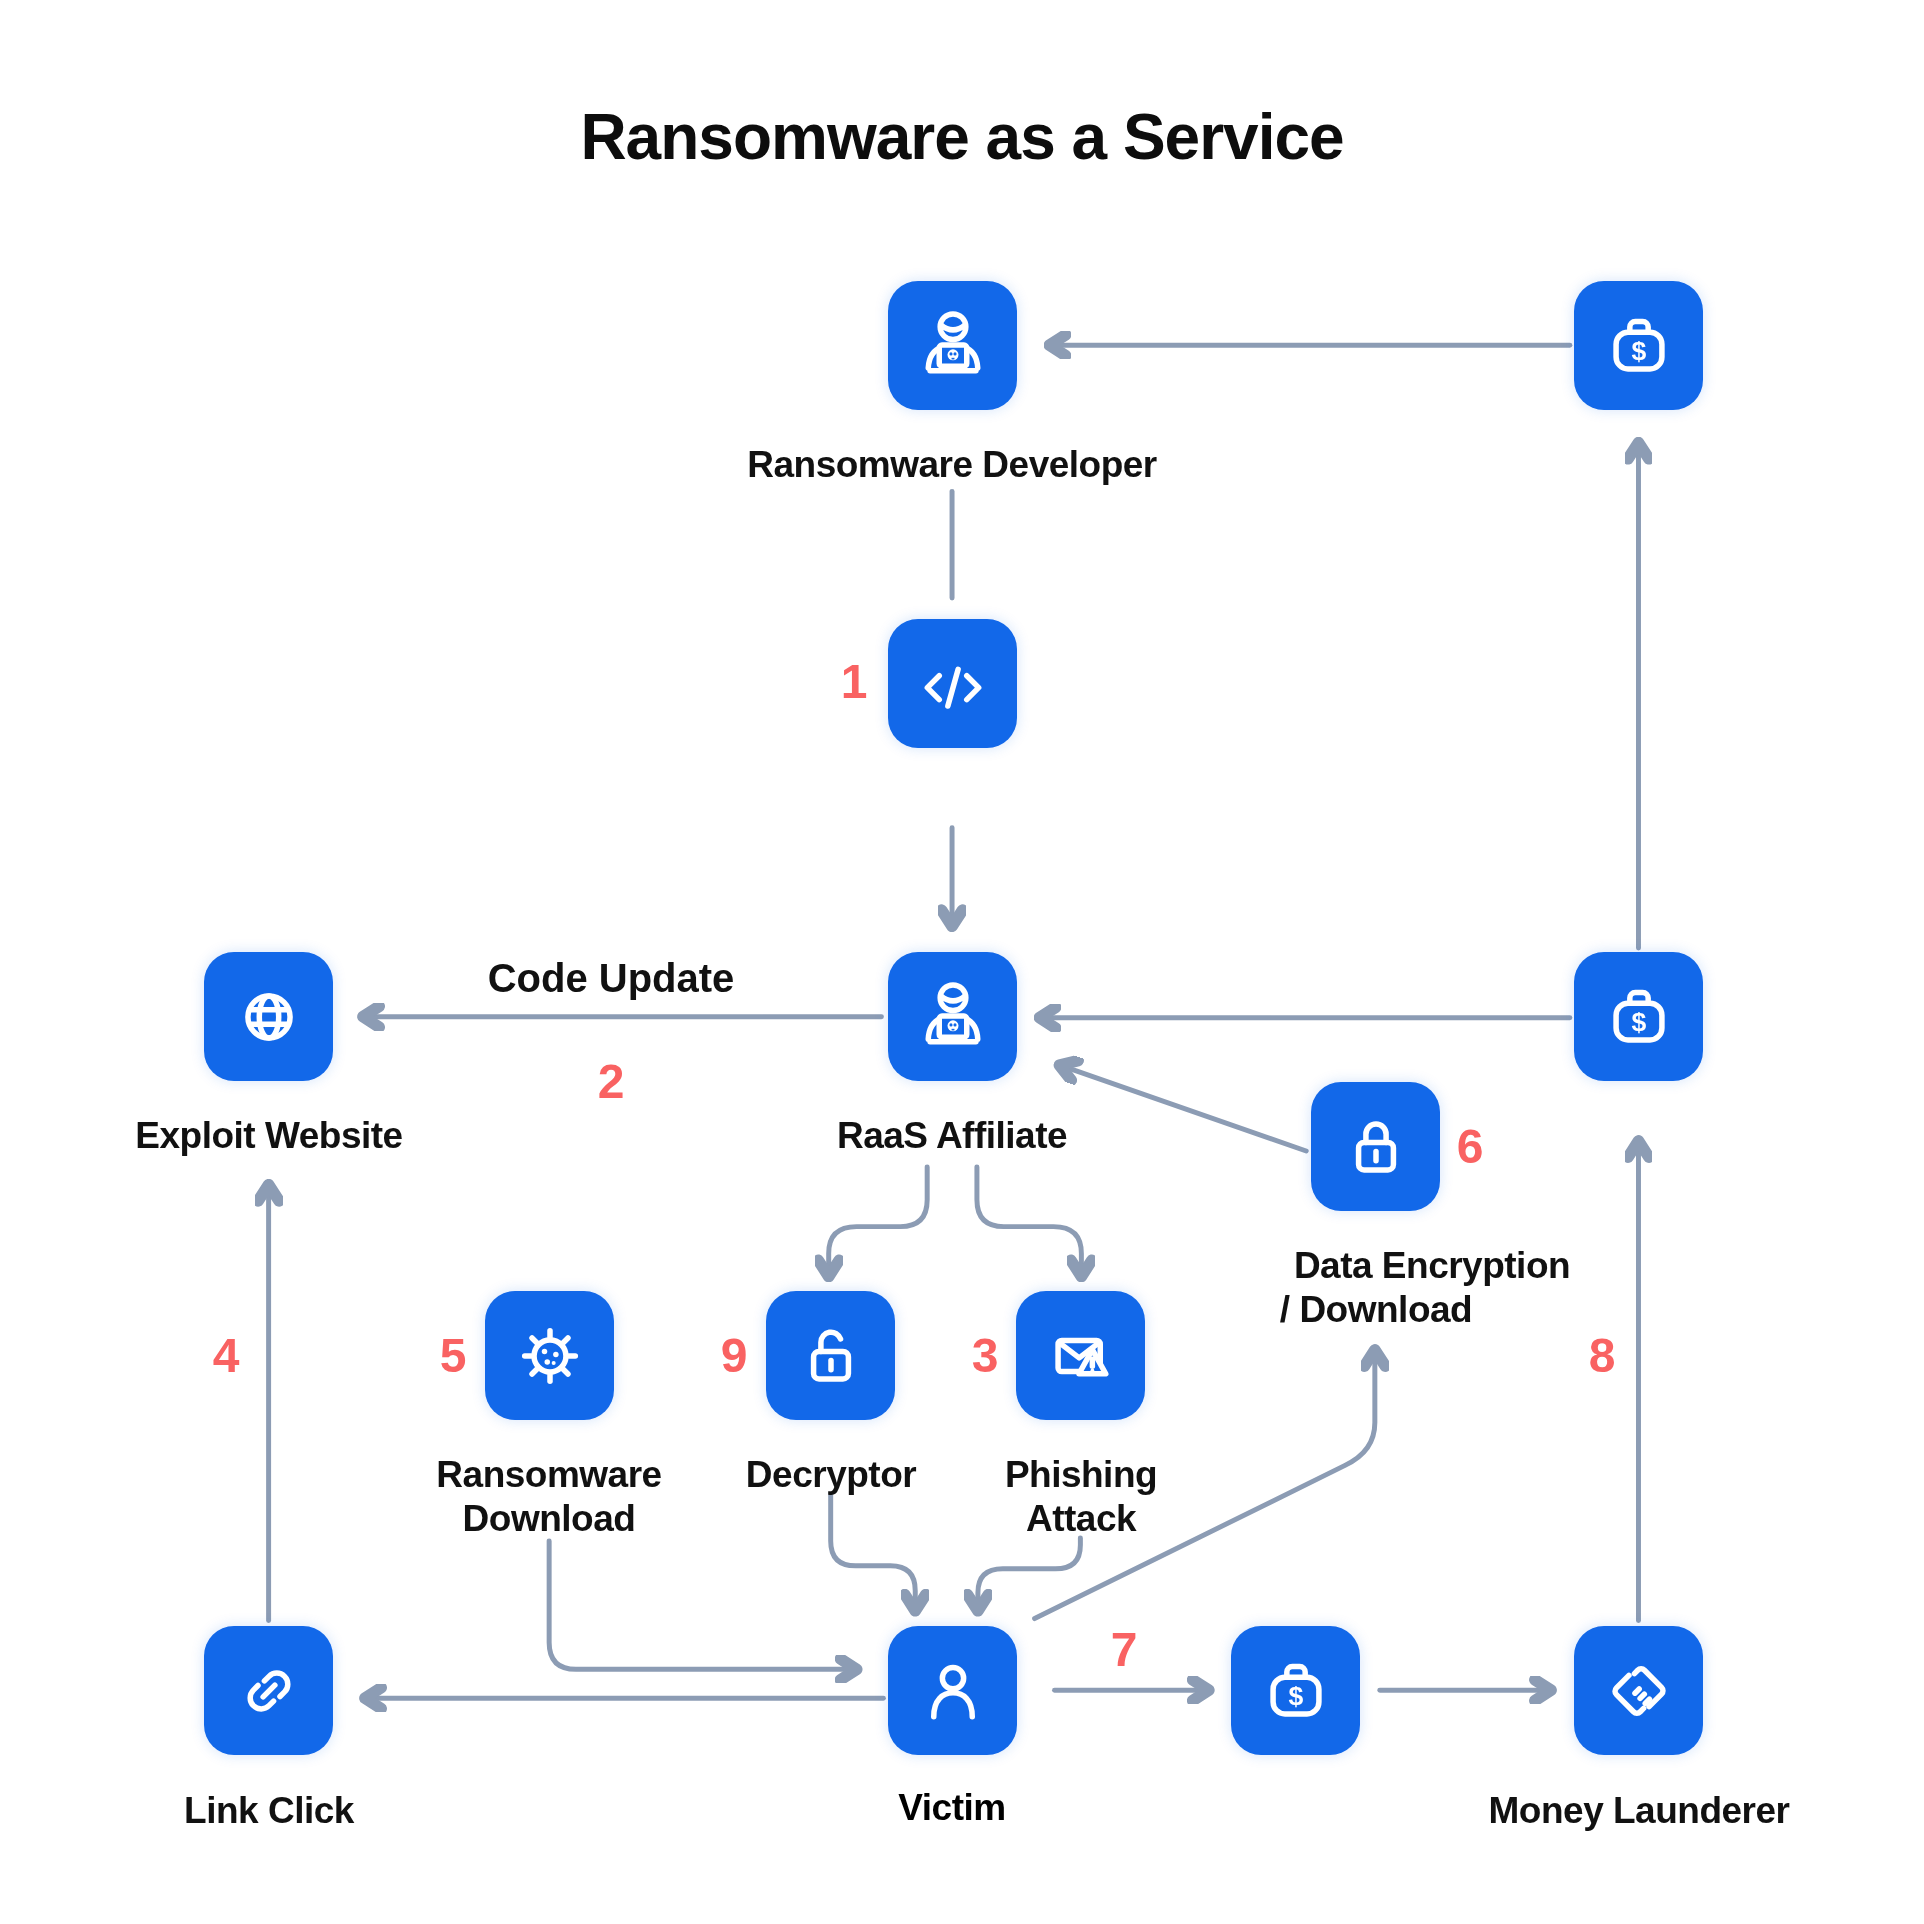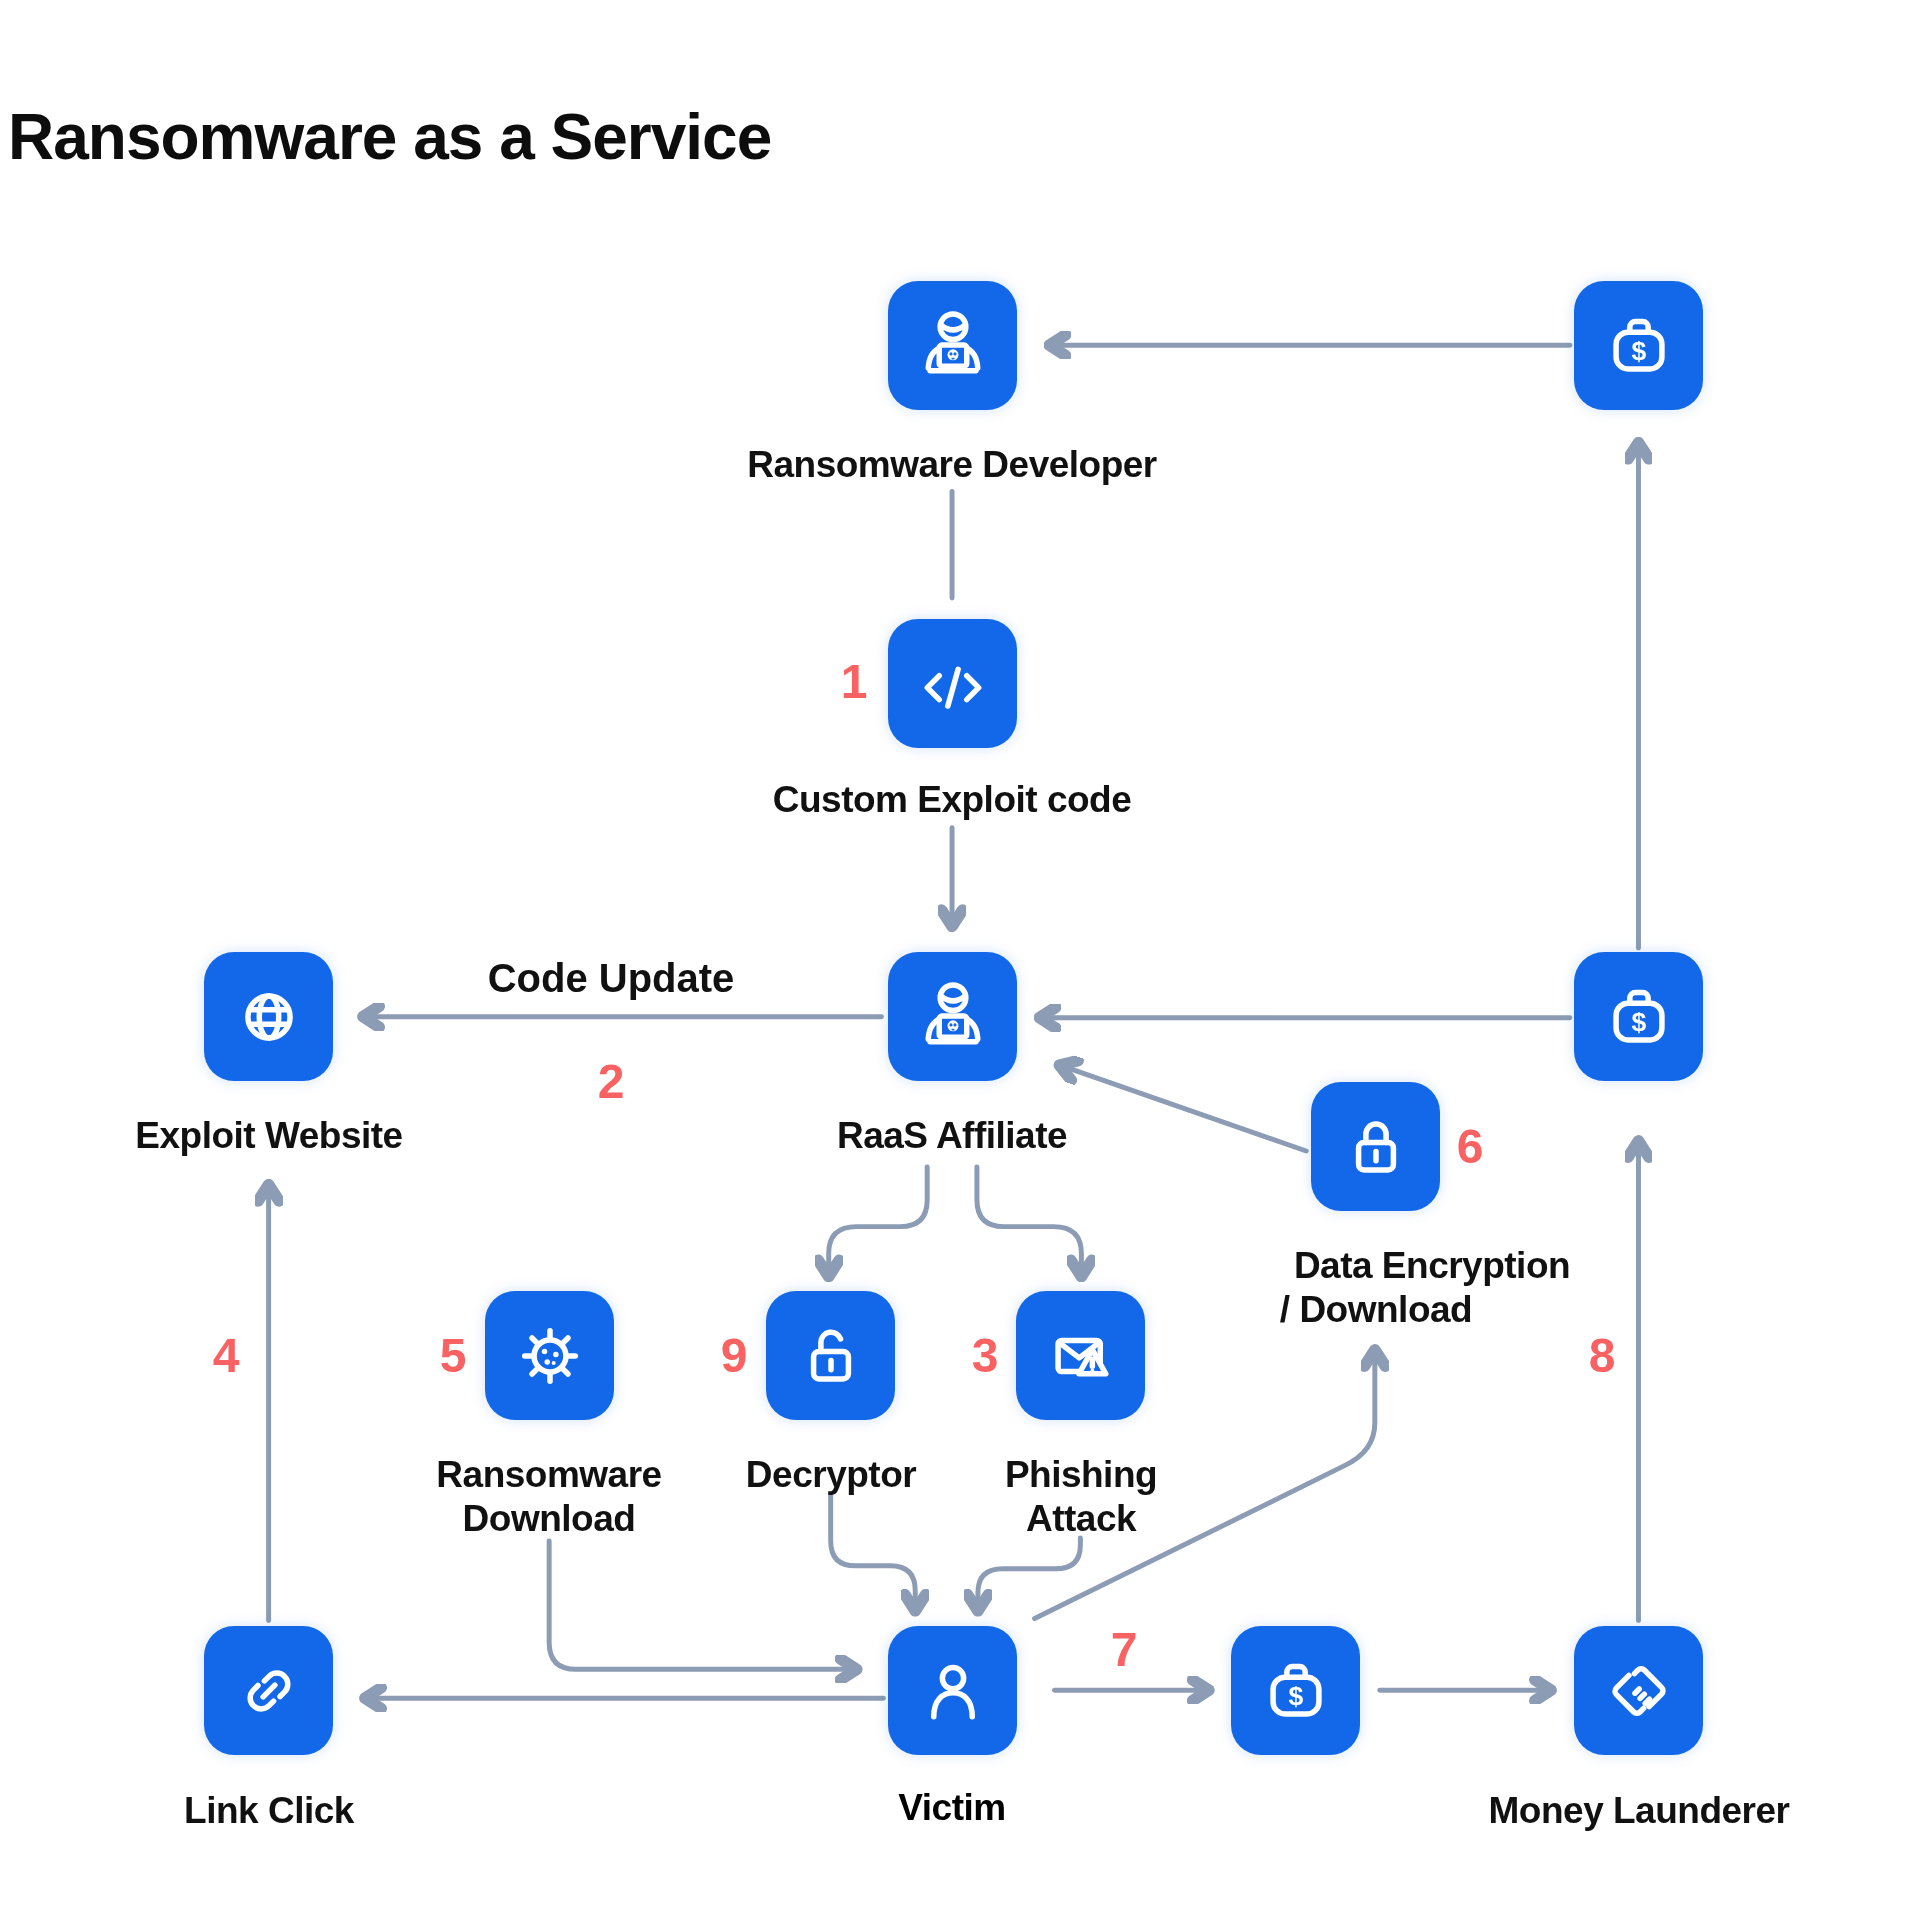--- a/index.html
+++ b/index.html
@@ -1,22 +1,22 @@
 <!DOCTYPE html>
 <html><head>
 <meta charset="utf-8">
 <style>
   html,body{margin:0;padding:0;background:#ffffff;}
   .stage{
     position:relative;width:1924px;height:1924px;background:#ffffff;
     font-family:"Liberation Sans", sans-serif;overflow:hidden;
   }
   .title{
-    position:absolute;left:0;right:0;top:100px;text-align:left;
-    font-size:64px;font-weight:800;color:#0d0d0d;letter-spacing:-1px;padding-left:8px;
+    position:absolute;left:0;right:0;top:100px;text-align:center;
+    font-size:64px;font-weight:800;color:#0d0d0d;letter-spacing:-1px;
   }
   .connectors{position:absolute;left:0;top:0;}
   .connectors path{stroke:#8C9CB4;stroke-width:5;fill:none;stroke-linecap:round;}
   .node{
     position:absolute;width:129px;height:129px;border-radius:30px;
     background:#1268E9;display:flex;align-items:center;justify-content:center;
     box-shadow:0 0 14px rgba(18,104,233,0.18);
   }
   .node svg{width:88px;height:88px;}
   .glyph{stroke:#fff;stroke-width:3;fill:none;stroke-linecap:round;stroke-linejoin:round;}
@@ -229,21 +229,20 @@
         <path d="M18.5 15.5 l-6.8 6.8 a2.6 2.6 0 0 0 0 3.7 l9.3 9.3 a2.6 2.6 0 0 0 3.7 0 l1.8 -1.8"></path>
         <path d="M29.5 32.5 l6.8 -6.8 a2.6 2.6 0 0 0 0 -3.7 l-9.3 -9.3 a2.6 2.6 0 0 0 -3.7 0 l-1.8 1.8"></path>
         <path d="M21.8 25.2 l2.3 -2.3"></path>
         <path d="M24.6 28 l2.3 -2.3"></path>
         <path d="M27.4 30.8 l2.3 -2.3"></path>
       </g>
     </svg>
   </div>
 
   <div class="lbl" style="left:952px;top:454px">Ransomware Developer</div>
-  <div class="lbl" style="left:952px;top:789px">Custom Exploit code</div>
   <div class="edge-lbl" style="left:611px;top:978px">Code Update</div>
   <div class="lbl" style="left:269px;top:1125px">Exploit Website</div>
   <div class="lbl" style="left:952px;top:1125px">RaaS Affiliate</div>
   <div class="lbl" style="left:1432px;top:1255px">Data Encryption</div>
   <div class="lbl" style="left:1376px;top:1299px">/ Download</div>
   <div class="lbl" style="left:549px;top:1464px">Ransomware</div>
   <div class="lbl" style="left:549px;top:1508px">Download</div>
   <div class="lbl" style="left:831px;top:1464px">Decryptor</div>
   <div class="lbl" style="left:1081px;top:1464px">Phishing</div>
   <div class="lbl" style="left:1081px;top:1508px">Attack</div>

